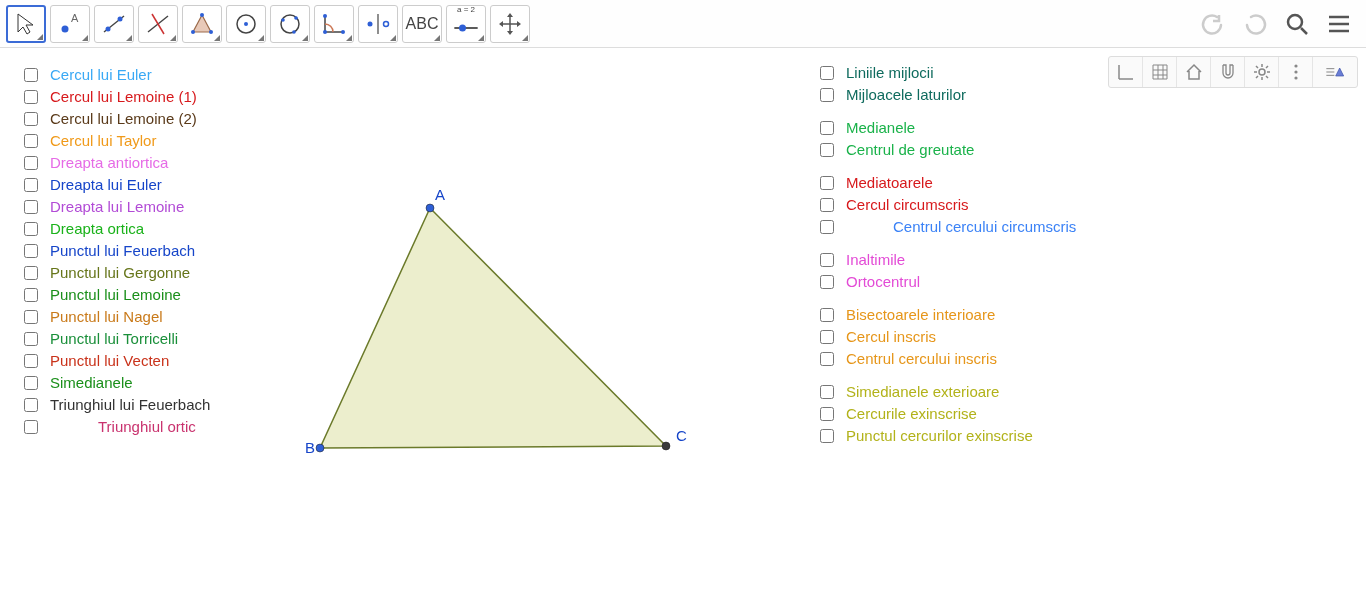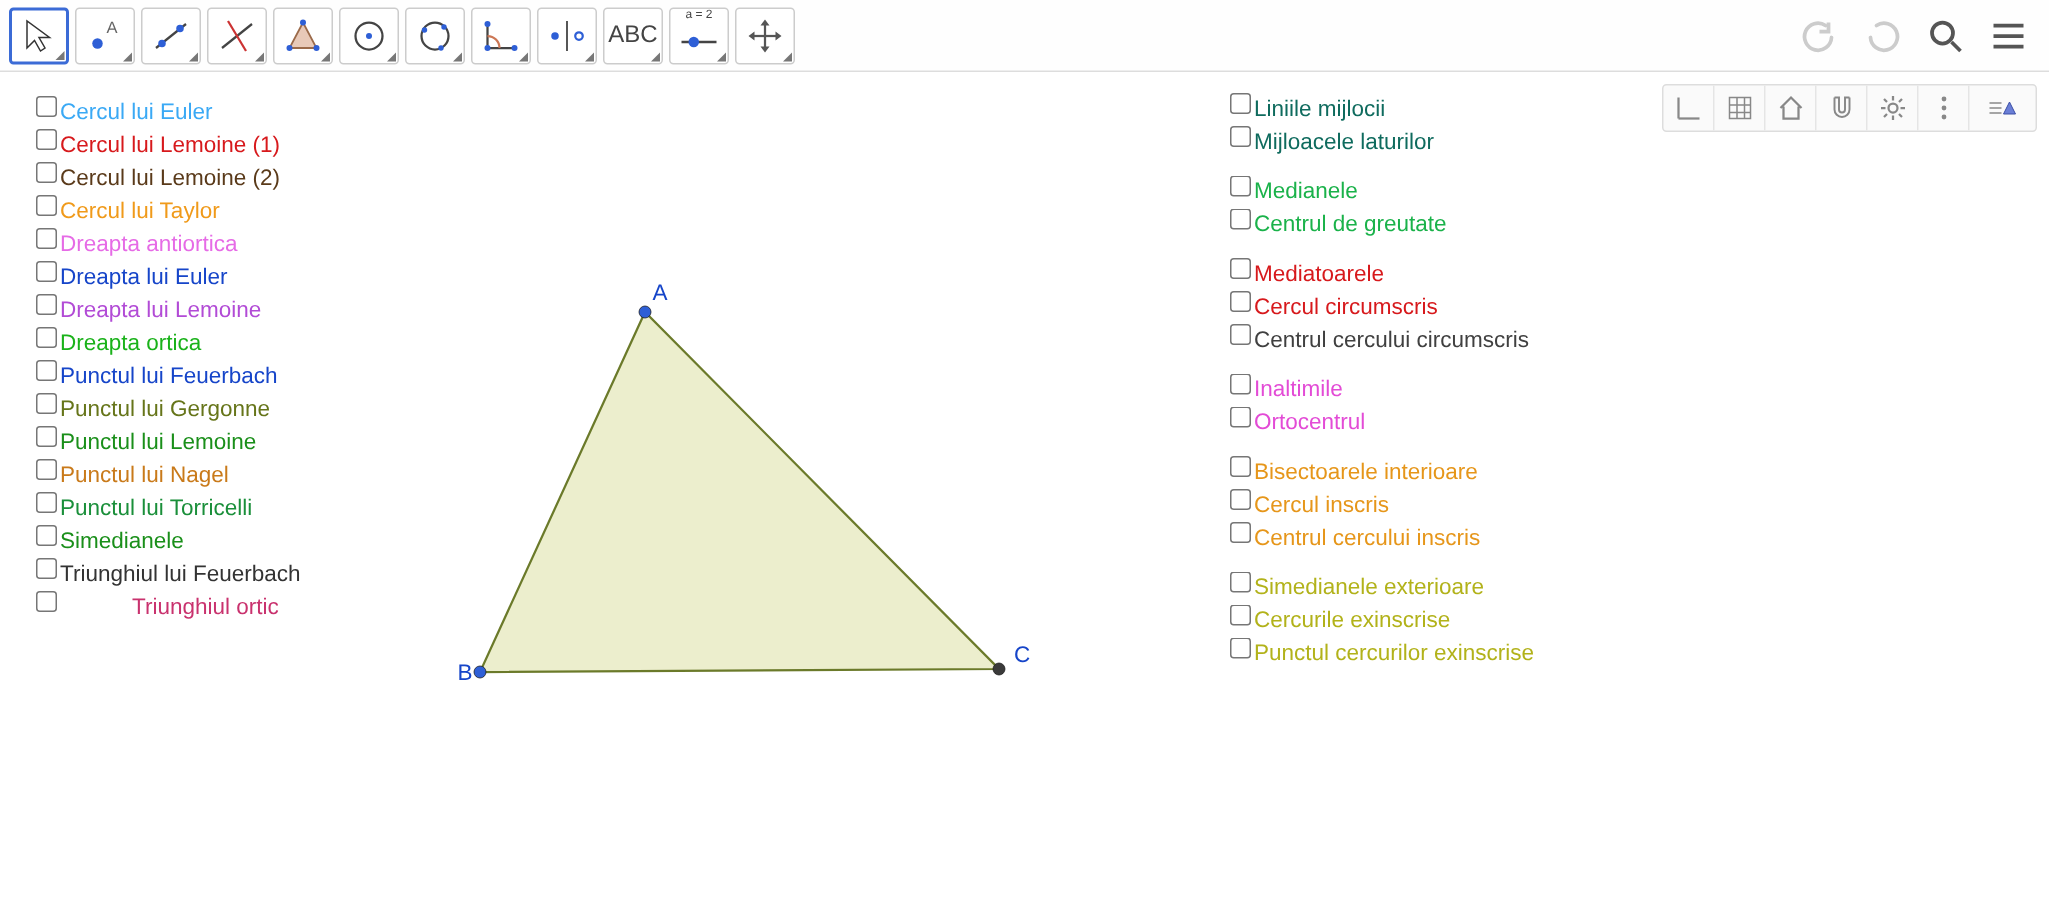--- a/index.html
+++ b/index.html
@@ -99,22 +99,22 @@
   .chk-list {
     position: absolute;
     display: flex;
     flex-direction: column;
     gap: 1px;
     font-size: 15px;
     line-height: 21px;
   }
   .chk-item {
     display: flex;
-    align-items: flex-start;
-    gap: 2px;
+    align-items: center;
+    gap: 12px;
     white-space: nowrap;
   }
   .chk-item input {
     width: 14px; height: 14px;
     margin:0;
   }
   .chk-item span { cursor: default; }
 
   .spacer { height: 10px; }
 
@@ -367,20 +367,24 @@
       <label class="chk-item">
         <input type="checkbox" style="">
         <span style="color: rgb(201, 122, 26);">Punctul lui Nagel</span>
       </label>
       <label class="chk-item">
         <input type="checkbox" style="">
         <span style="color: rgb(26, 143, 58);">Punctul lui Torricelli</span>
       </label>
       <label class="chk-item">
         <input type="checkbox" style="">
+        <span style="color: rgb(201, 50, 26);">Punctul lui Vecten</span>
+      </label>
+      <label class="chk-item">
+        <input type="checkbox" style="">
         <span style="color: rgb(26, 143, 26);">Simedianele</span>
       </label>
       <label class="chk-item">
         <input type="checkbox" style="">
         <span style="color: rgb(51, 51, 51);">Triunghiul lui Feuerbach</span>
       </label>
       <label class="chk-item">
         <input type="checkbox" style="">
         <span style="color: rgb(201, 50, 110); margin-left: 48px;">Triunghiul ortic</span>
       </label>
@@ -408,21 +412,21 @@
       <label class="chk-item">
         <input type="checkbox" style="">
         <span style="color: rgb(215, 25, 28);">Mediatoarele</span>
       </label>
       <label class="chk-item">
         <input type="checkbox" style="">
         <span style="color: rgb(215, 25, 28);">Cercul circumscris</span>
       </label>
       <label class="chk-item">
         <input type="checkbox" style="">
-        <span style="color: #404040;">Centrul cercului circumscris</span>
+        <span style="color: #3b82f6; margin-left: 47px;">Centrul cercului circumscris</span>
       </label>
       <div class="spacer"></div>
       <label class="chk-item">
         <input type="checkbox" style="">
         <span style="color: rgb(227, 75, 214);">Inaltimile</span>
       </label>
       <label class="chk-item">
         <input type="checkbox" style="">
         <span style="color: rgb(227, 75, 214);">Ortocentrul</span>
       </label>

